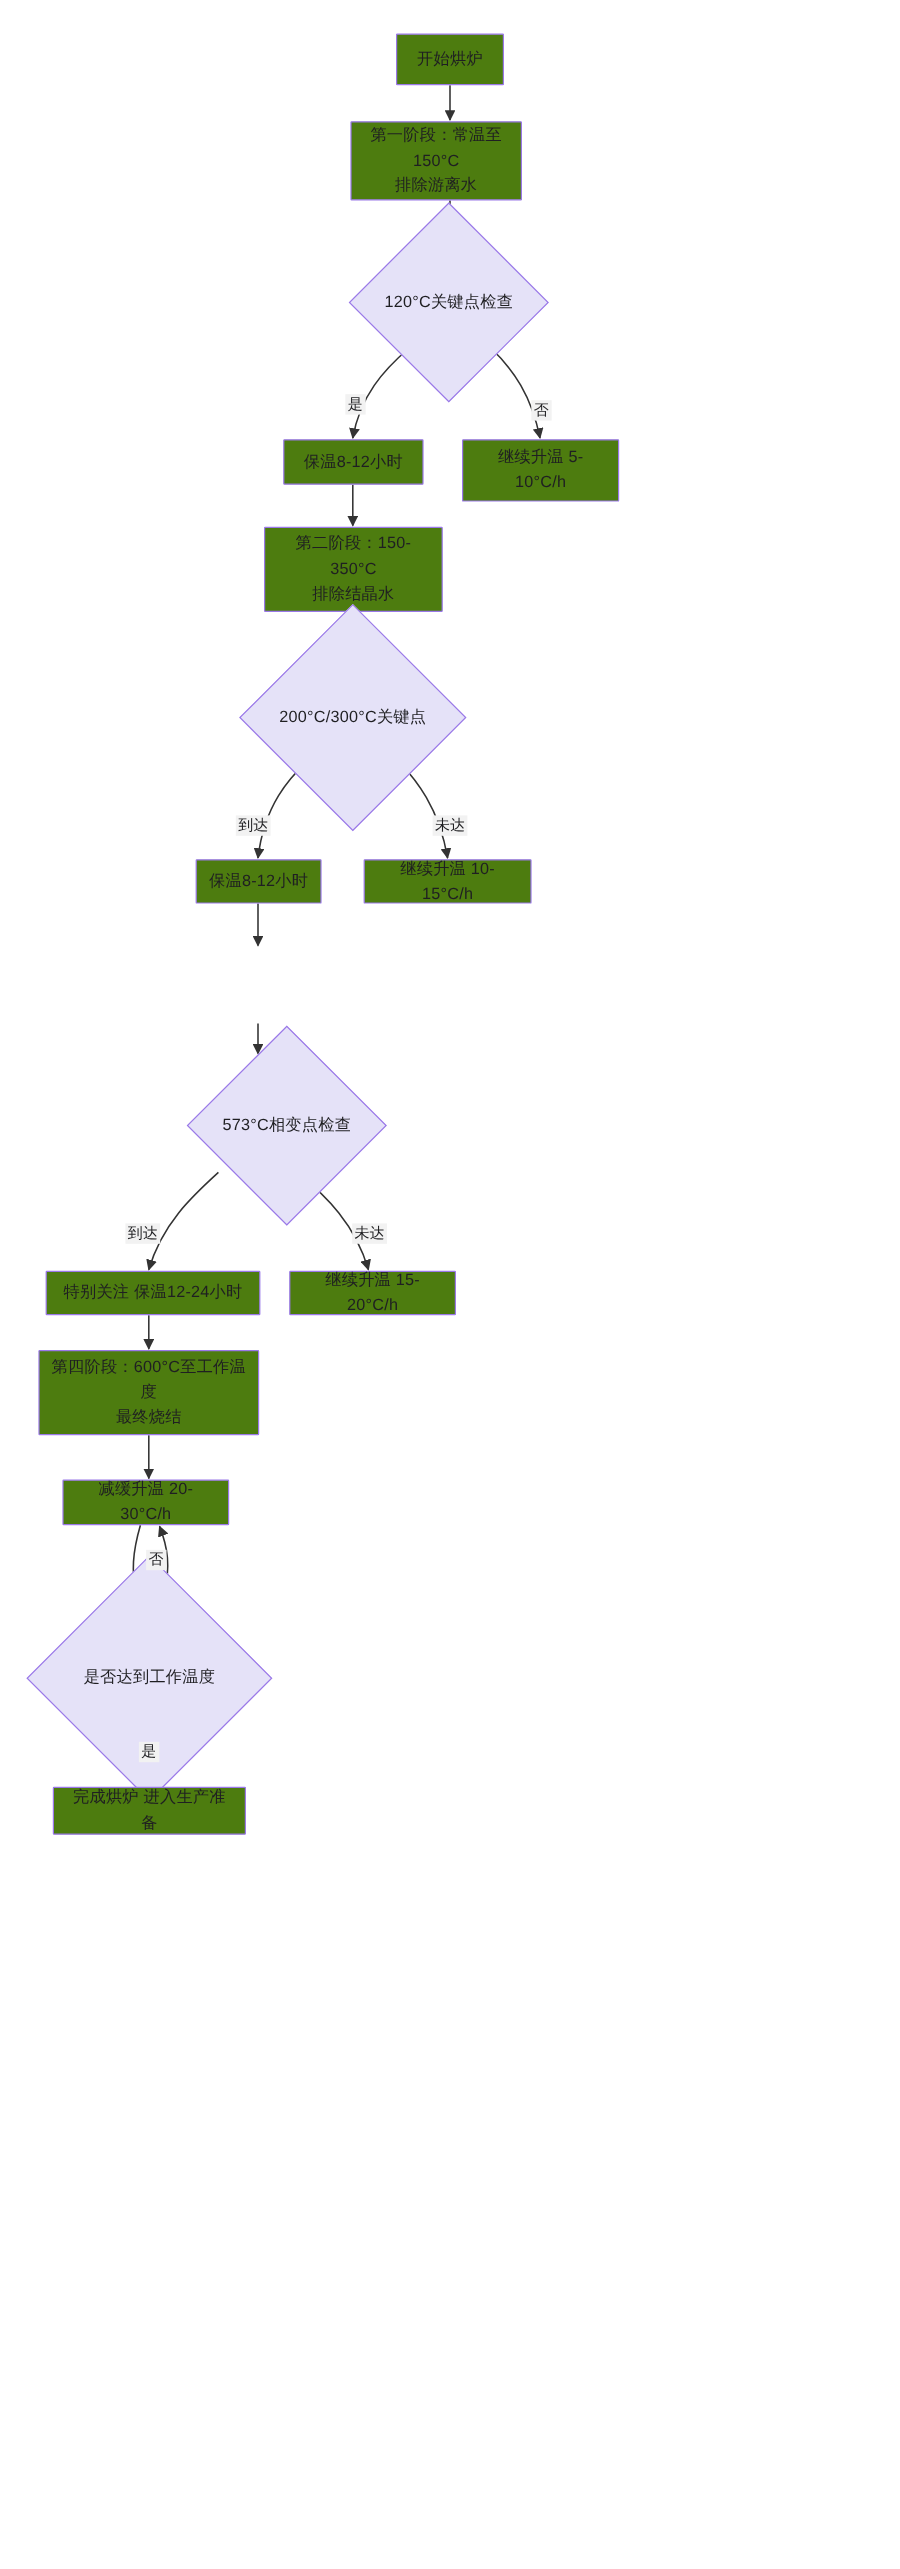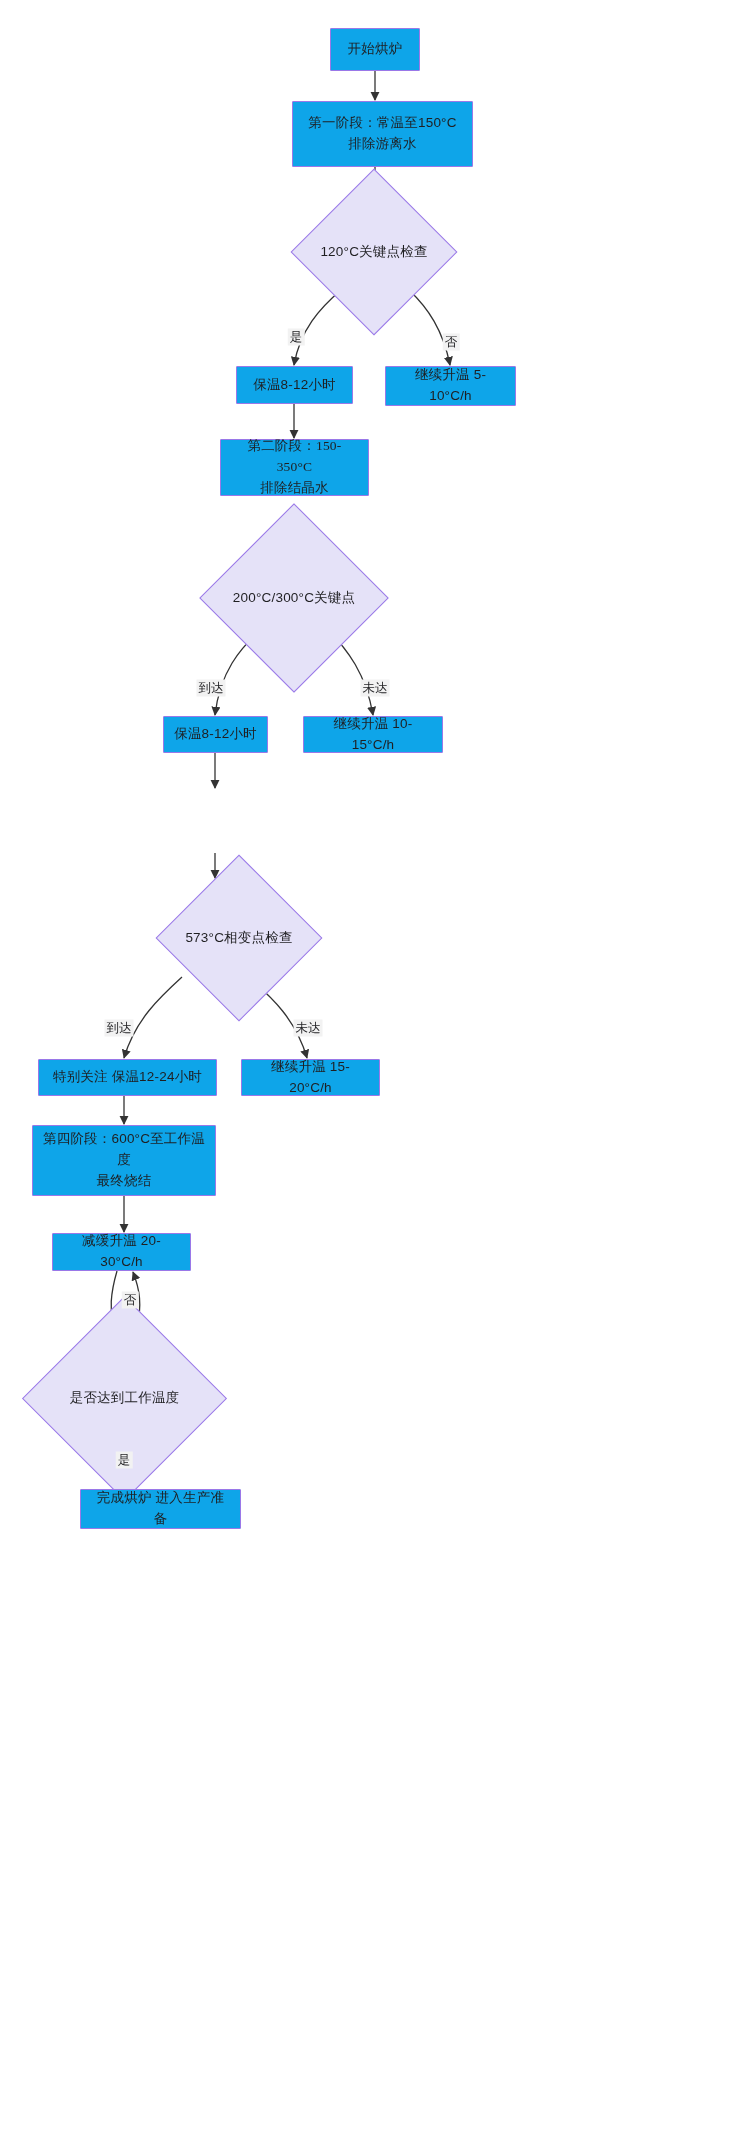--- a/index.html
+++ b/index.html
@@ -34,21 +34,21 @@
     align-items: center;
     justify-content: center;
     text-align: center;
     color: #1f1f22;
     font-size: 13.5px;
     line-height: 1.55;
     letter-spacing: 0.2px;
     white-space: pre-line;
   }
   .node.rect {
-    background: #0ea5e9;
+    background: #4d7c0f;
     border: 1.3px solid #9A78E8;
     border-radius: 1px;
     padding: 14px 10px;
   }
   .node.diamond {
     background: transparent;
     border: none;
   }
   .diamond .dshape {
     position: absolute;
@@ -122,39 +122,39 @@
       <path d="M 137 1327 C 142 1305 140 1290 133 1272"></path>
 
       <path d="M 124 1429 L 124 1488"></path>
     </g>
   </svg>
 
   <div class="node rect" style="left:330px; top:28px; width:90px; height:43px;">
     <span>开始烘炉</span>
   </div>
 
-  <div class="node rect" style="left:292px; top:101px; width:181px; height:66px;">
+  <div class="node rect" style="left:292px; top:101px; width:143px; height:66px;">
     <span>第一阶段：常温至150°C
 排除游离水</span>
   </div>
 
   <div class="node diamond" style="left:315px; top:193px; width:118px; height:118px;">
     <span class="dshape"></span>
     <span class="dlabel">120°C关键点检查</span>
   </div>
 
   <div class="node rect" style="left:236px; top:366px; width:117px; height:38px;">
     <span>保温8-12小时</span>
   </div>
 
-  <div class="node rect" style="left:385px; top:366px; width:131px; height:40px;">
+  <div class="node rect" style="left:385px; top:366px; width:131px; height:52px;">
     <span>继续升温 5-10°C/h</span>
   </div>
 
-  <div class="node rect" style="left:220px; top:439px; width:149px; height:57px;font-family:Liberation Serif, serif;">
+  <div class="node rect" style="left:220px; top:439px; width:149px; height:71px;">
     <span>第二阶段：150-350°C
 排除结晶水</span>
   </div>
 
   <div class="node diamond" style="left:227px; top:531px; width:134px; height:134px;">
     <span class="dshape"></span>
     <span class="dlabel">200°C/300°C关键点</span>
   </div>
 
   <div class="node rect" style="left:163px; top:716px; width:105px; height:37px;">
@@ -187,21 +187,21 @@
 
   <div class="node rect" style="left:52px; top:1233px; width:139px; height:38px;">
     <span>减缓升温 20-30°C/h</span>
   </div>
 
   <div class="node diamond" style="left:52px; top:1326px; width:145px; height:145px;">
     <span class="dshape"></span>
     <span class="dlabel">是否达到工作温度</span>
   </div>
 
-  <div class="node rect" style="left:44px; top:1489px; width:161px; height:40px;margin-left:36px;">
+  <div class="node rect" style="left:44px; top:1489px; width:161px; height:40px;">
     <span>完成烘炉 进入生产准备</span>
   </div>
 
   <div class="edge-label" style="left:296px; top:337px;">是</div>
 
   <div class="edge-label" style="left:451px; top:342px;">否</div>
 
   <div class="edge-label" style="left:211px; top:688px;">到达</div>
 
   <div class="edge-label" style="left:375px; top:688px;">未达</div>

